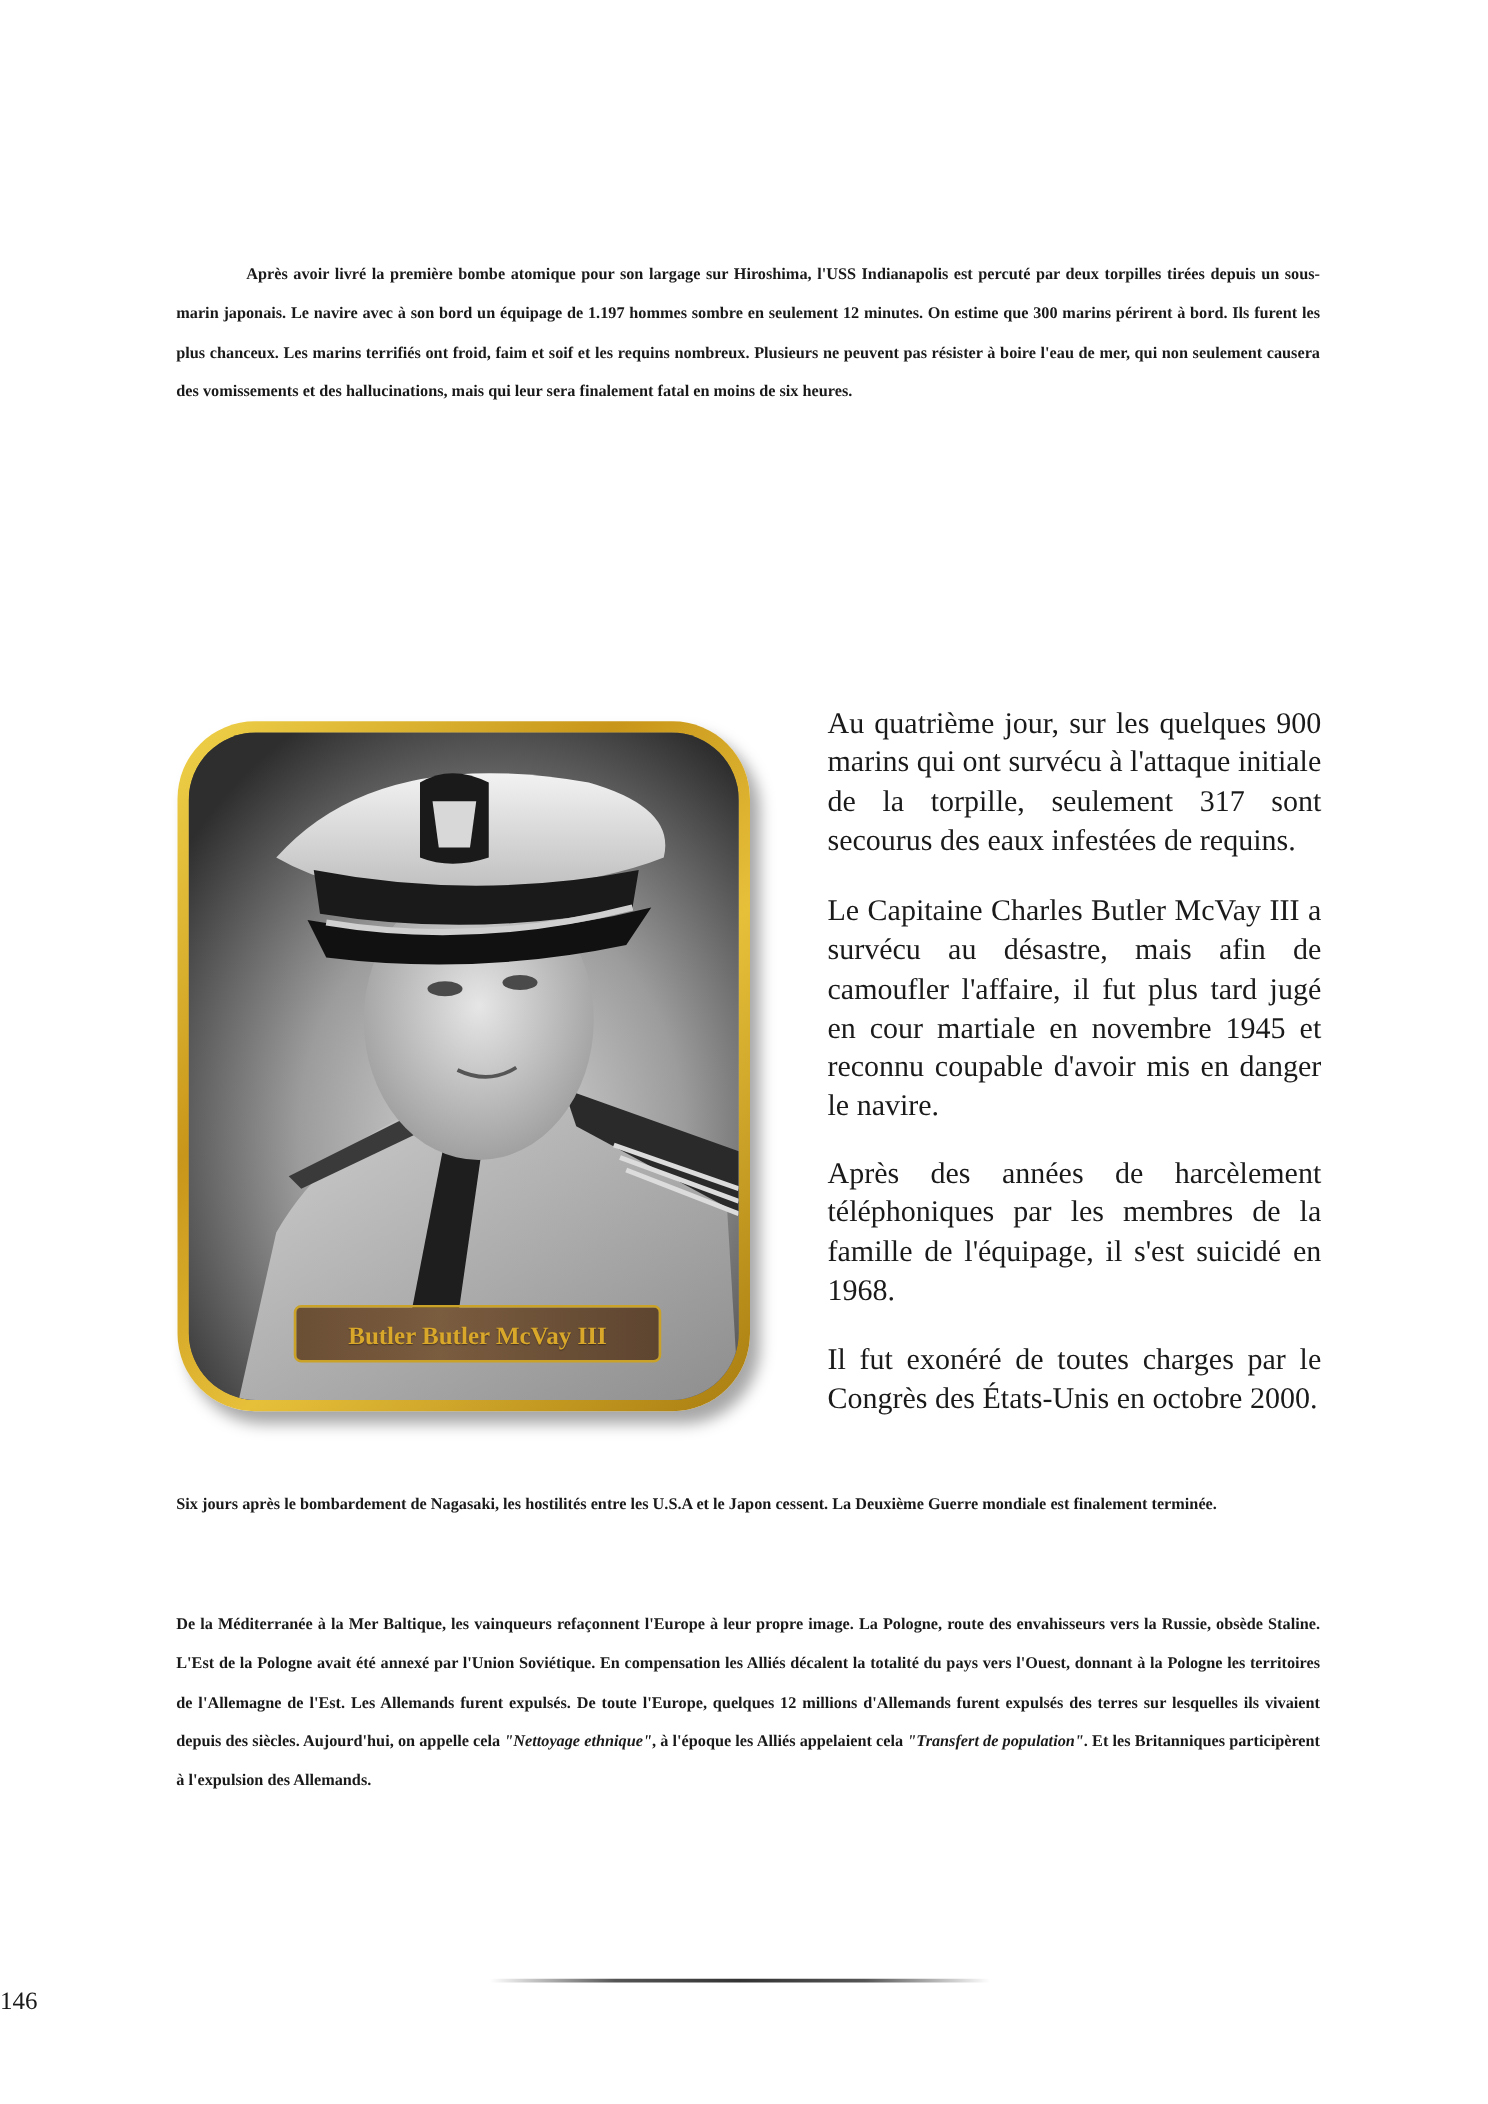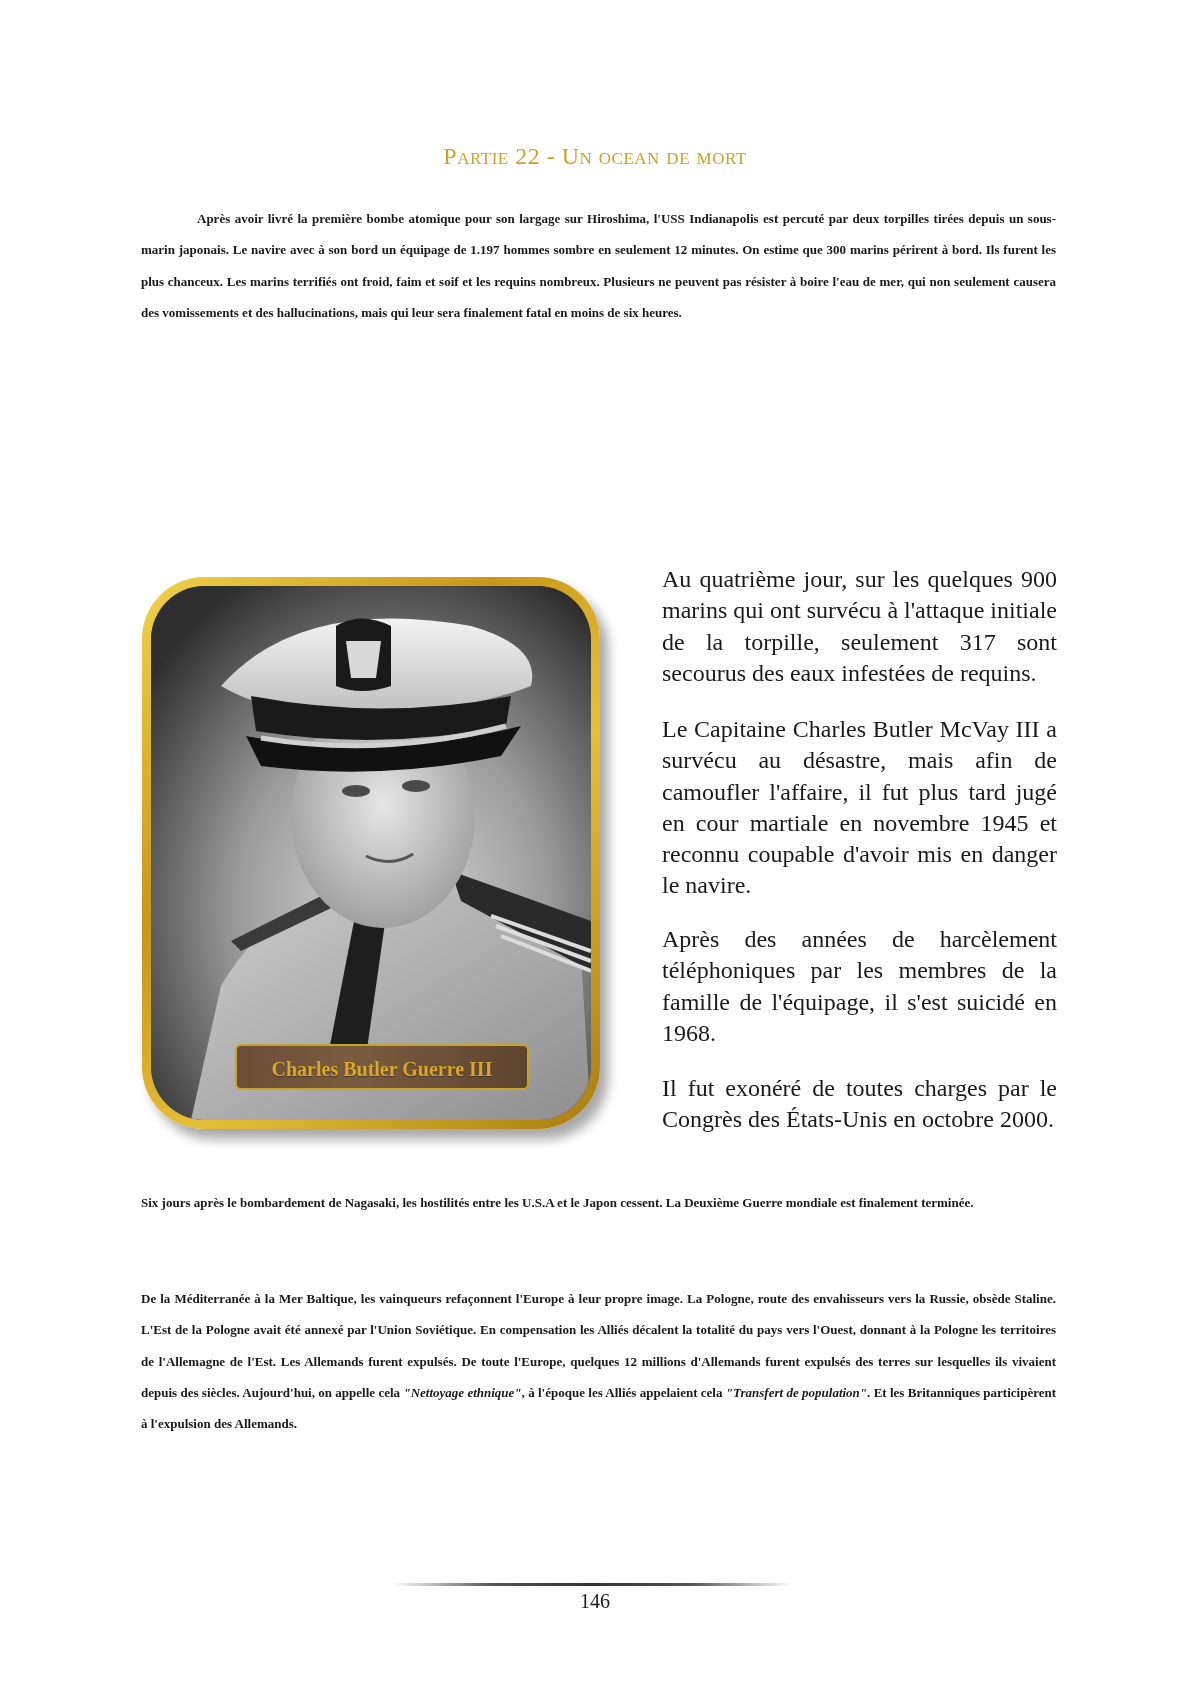--- a/index.html
+++ b/index.html
@@ -21,29 +21,28 @@
     .s3 { top: 924px; }
     .s4 { top: 1073px; }
 
     .photo-wrap { position: absolute; left: 142px; top: 577px; width: 468px; height: 562px; }
     .photo-frame { position: absolute; left: 0; top: 0; width: 458px; height: 552px; border-radius: 62px; background: linear-gradient(135deg, #f0d24a 0%, #c8961a 35%, #e7c03a 60%, #a97d10 100%); box-shadow: 8px 10px 12px rgba(0,0,0,0.35); }
     .photo { position: absolute; left: 9px; top: 9px; width: 440px; height: 534px; border-radius: 54px; overflow: hidden; background: radial-gradient(ellipse at 55% 55%, #d8d8d8 0%, #a9a9a9 45%, #5a5a5a 80%, #333 100%); }
     .photo svg { position: absolute; left: 0; top: 0; width: 440px; height: 534px; }
     .caption { position: absolute; left: 84px; top: 458px; width: 294px; height: 46px; border-radius: 6px; border: 2px solid #c9a227; background: linear-gradient(90deg, #6b4f35 0%, #7a5c3f 40%, #5e4530 100%); color: #d9a82a; font-family: "Liberation Serif", serif; font-weight: bold; font-size: 20px; line-height: 46px; text-align: center; box-sizing: border-box; text-shadow: 0 1px 1px rgba(0,0,0,0.4); }
 
     .footer-rule { position: absolute; left: 392px; top: 1583px; width: 400px; height: 3px; background: linear-gradient(90deg, rgba(0,0,0,0) 0%, #555 25%, #333 50%, #555 75%, rgba(0,0,0,0) 100%); border-radius: 2px; }
-    .page-number { position: absolute; left: 0; width: 1190px; top: 1590px; text-align: center; font-size: 20px; font-family: "Liberation Serif", serif; }
+    .page-number { position: absolute; left: 0; width: 1190px; top: 1590px; font-size: 20px; font-family: "Liberation Serif", serif; }
     em { font-style: italic; }
   </style>
 </head>
 <body>
 
 <div class="page">
 
-  <div class="title">Partie 22 - Un ocean de mort</div>
 
   <p class="para indent p1">Après avoir livré la première bombe atomique pour son largage sur Hiroshima, l'USS Indianapolis est percuté par deux torpilles tirées depuis un sous-marin japonais. Le navire avec à son bord un équipage de 1.197 hommes sombre en seulement 12 minutes. On estime que 300 marins périrent à bord. Ils furent les plus chanceux. Les marins terrifiés ont froid, faim et soif et les requins nombreux. Plusieurs ne peuvent pas résister à boire l'eau de mer, qui non seulement causera des vomissements et des hallucinations, mais qui leur sera finalement fatal en moins de six heures.</p>
 
 
   <div class="photo-wrap">
     <div class="photo-frame">
       <div class="photo">
         <svg viewBox="0 0 440 534">
           <defs>
             <radialGradient id="bg" cx="55%" cy="60%" r="70%">
@@ -76,21 +75,21 @@
           <ellipse cx="205" cy="205" rx="14" ry="6" fill="#4a4a4a"></ellipse>
           <ellipse cx="265" cy="200" rx="14" ry="6" fill="#4a4a4a"></ellipse>
           <path d="M215 270 Q240 282 262 268" stroke="#555" stroke-width="3" fill="none"></path>
           <path d="M70 100 Q150 10 320 40 Q390 60 380 100 Q330 120 230 130 Q130 135 70 100 Z" fill="url(#cap)"></path>
           <path d="M100 110 Q230 135 360 110 L355 140 Q230 165 105 145 Z" fill="#1a1a1a"></path>
           <path d="M95 150 Q230 175 370 140 L350 170 Q230 195 110 180 Z" fill="#111"></path>
           <path d="M110 152 Q230 172 355 140" stroke="#d0d0d0" stroke-width="5" fill="none"></path>
           <path d="M185 40 Q210 25 240 40 L240 100 Q210 110 185 100 Z" fill="#1a1a1a"></path>
           <path d="M195 55 L230 55 L225 92 L200 92 Z" fill="#d8d8d8"></path>
         </svg>
-        <div class="caption">Charles Butler Guerre III</div>
+        <div class="caption">Butler Butler McVay III</div>
       </div>
     </div>
   </div>
 
   <p class="side s1">Au quatrième jour, sur les quelques 900 marins qui ont survécu à l'attaque initiale de la torpille, seulement 317 sont secourus des eaux infestées de requins.</p>
   <p class="side s2">Le Capitaine Charles Butler McVay III a survécu au désastre, mais afin de camoufler l'affaire, il fut plus tard jugé en cour martiale en novembre 1945 et reconnu coupable d'avoir mis en danger le navire.</p>
   <p class="side s3">Après des années de harcèlement téléphoniques par les membres de la famille de l'équipage, il s'est suicidé en 1968.</p>
   <p class="side s4">Il fut exonéré de toutes charges par le Congrès des États-Unis en octobre 2000.</p>
 
   <p class="para p6">Six jours après le bombardement de Nagasaki, les hostilités entre les U.S.A et le Japon cessent. La Deuxième Guerre mondiale est finalement terminée.</p>

